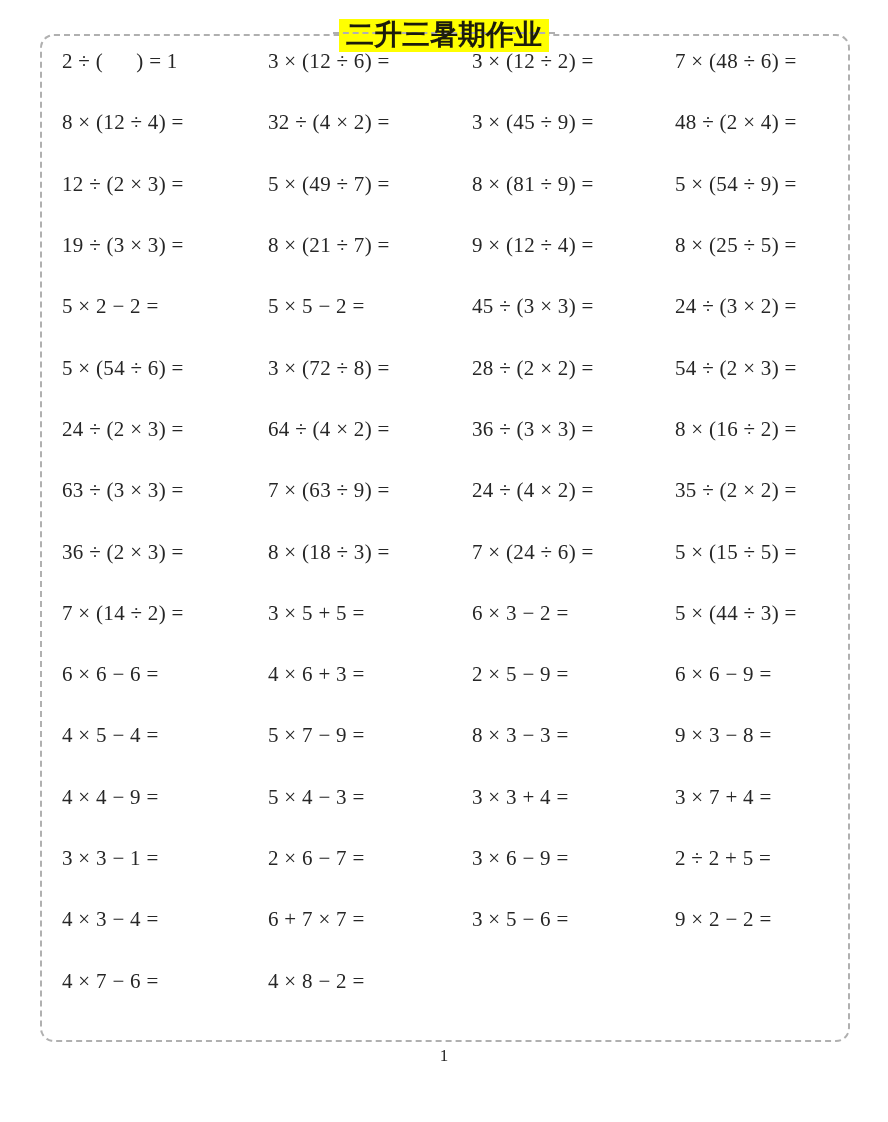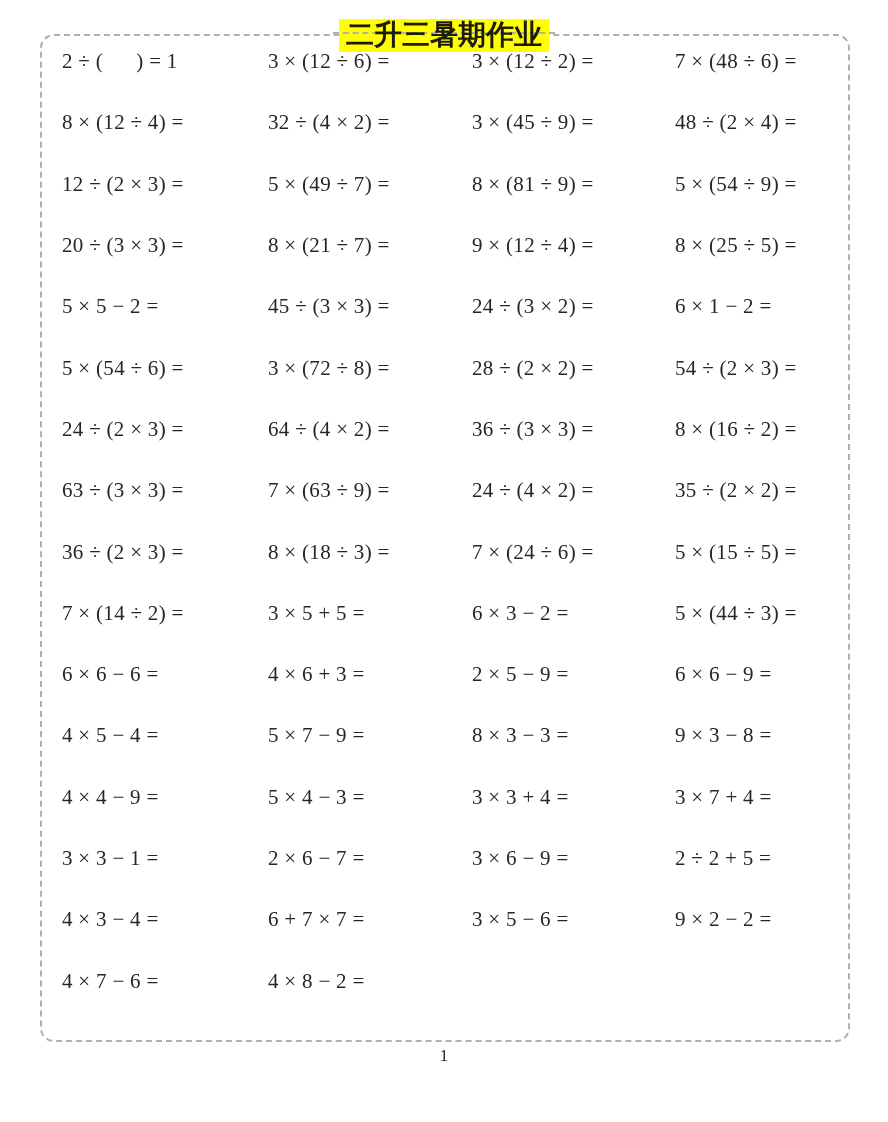--- a/index.html
+++ b/index.html
@@ -64,28 +64,28 @@
       <span class="problem-cell">3 × (12 ÷ 2) =</span>
       <span class="problem-cell">7 × (48 ÷ 6) =</span>
       <span class="problem-cell">8 × (12 ÷ 4) =</span>
       <span class="problem-cell">32 ÷ (4 × 2) =</span>
       <span class="problem-cell">3 × (45 ÷ 9) =</span>
       <span class="problem-cell">48 ÷ (2 × 4) =</span>
       <span class="problem-cell">12 ÷ (2 × 3) =</span>
       <span class="problem-cell">5 × (49 ÷ 7) =</span>
       <span class="problem-cell">8 × (81 ÷ 9) =</span>
       <span class="problem-cell">5 × (54 ÷ 9) =</span>
-      <span class="problem-cell">20 ÷ (3 × 3) =</span>
+      <span class="problem-cell">19 ÷ (3 × 3) =</span>
       <span class="problem-cell">8 × (21 ÷ 7) =</span>
       <span class="problem-cell">9 × (12 ÷ 4) =</span>
       <span class="problem-cell">8 × (25 ÷ 5) =</span>
+      <span class="problem-cell">5 × 2 − 2 =</span>
       <span class="problem-cell">5 × 5 − 2 =</span>
       <span class="problem-cell">45 ÷ (3 × 3) =</span>
       <span class="problem-cell">24 ÷ (3 × 2) =</span>
-      <span class="problem-cell">6 × 1 − 2 =</span>
       <span class="problem-cell">5 × (54 ÷ 6) =</span>
       <span class="problem-cell">3 × (72 ÷ 8) =</span>
       <span class="problem-cell">28 ÷ (2 × 2) =</span>
       <span class="problem-cell">54 ÷ (2 × 3) =</span>
       <span class="problem-cell">24 ÷ (2 × 3) =</span>
       <span class="problem-cell">64 ÷ (4 × 2) =</span>
       <span class="problem-cell">36 ÷ (3 × 3) =</span>
       <span class="problem-cell">8 × (16 ÷ 2) =</span>
       <span class="problem-cell">63 ÷ (3 × 3) =</span>
       <span class="problem-cell">7 × (63 ÷ 9) =</span>

